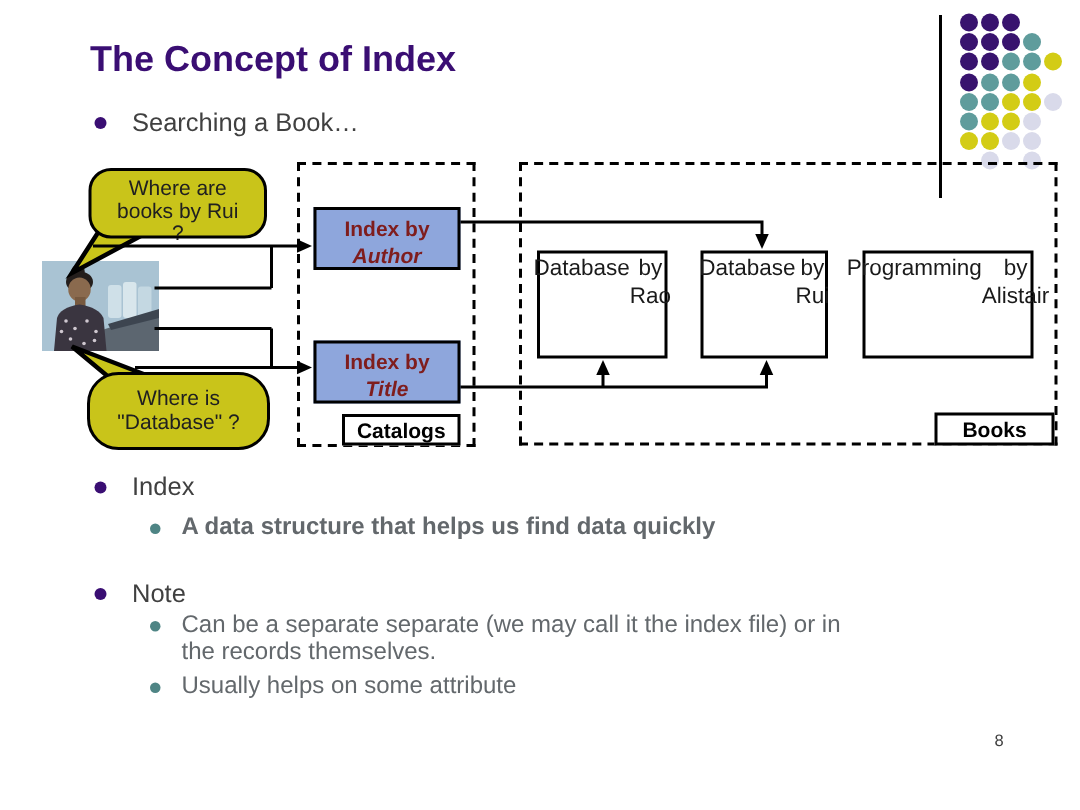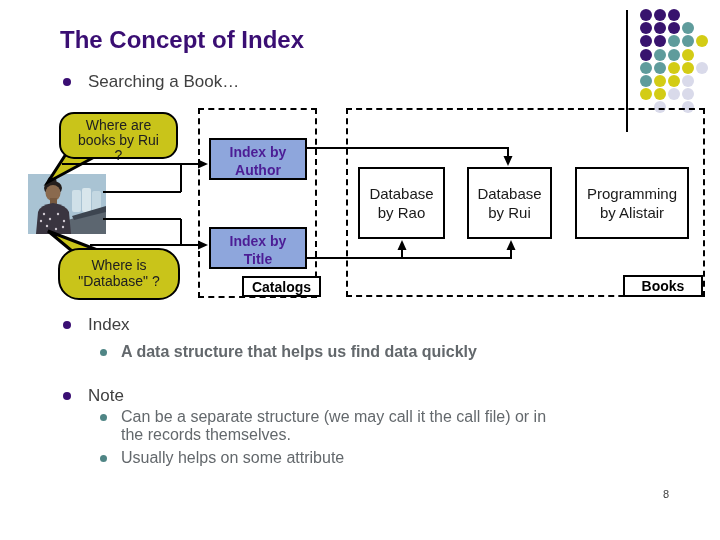--- a/index.html
+++ b/index.html
@@ -30,30 +30,30 @@
   
   .bubble{
     position:absolute;border:2.5px solid #000;border-radius:15px;
     text-align:center;font-size:14px;color:#202020;line-height:15px;z-index:4;
   }
   .bubble span{display:block;}
   #bubble-top{left:59px;top:112px;width:119px;height:47px;padding-top:4px;}
   #bubble-bottom{left:58px;top:248px;width:122px;height:52px;padding-top:7px;line-height:16px;}
   
   .box{position:absolute;border:2px solid #000;text-align:center;z-index:6;}
-  .idxbox{width:98px;height:42px;background:#8ea6dc;color:#4c1d95;font-weight:bold;font-size:14px;line-height:18px;padding-top:3px;}
+  .idxbox{width:98px;height:42px;background:#8ea6dc;color:#7f1d1d;font-weight:bold;font-size:14px;line-height:18px;padding-top:3px;}
   #author-box{left:209px;top:138px;}
   #title-box{left:209px;top:227px;}
-  .idxbox .it{}
-  .dbbox{background:#fff;height:72px;font-size:15px;color:#1a1a1a;line-height:19px;display:flex;flex-direction:column;justify-content:center;}
+  .idxbox .it{font-style:italic;}
+  .dbbox{background:#fff;height:72px;font-size:15px;color:#1a1a1a;line-height:19px;display:flex;flex-direction:row;justify-content:center;}
   #rao-box{left:358px;top:167px;width:87px;}
   #rui-box{left:467px;top:167px;width:85px;}
   #prog-box{left:575px;top:167px;width:114px;}
   .lbl{background:#fff;font-weight:bold;font-size:14px;color:#000;}
-  #catalogs-label{left:242px;top:276px;width:79px;height:21px;line-height:18px;}
+  #catalogs-label{left:228px;top:276px;width:79px;height:21px;line-height:18px;}
   #books-label{left:623px;top:275px;width:80px;height:22px;line-height:19px;}
   .pagenum{position:absolute;left:663px;top:488px;font-size:11px;color:#404040;z-index:2;}
 </style>
 </head>
 <body>
 
 <div id="slide" data-name="slide">
 
   <div id="dots" data-name="dots-pattern">
       <div class="dot" data-name="deco-dot" style="left: 640px; top: 9px; background: rgb(56, 19, 110);"></div>
@@ -186,21 +186,21 @@
     <div class="b2dot" data-name="bullet-dot" style="background: rgb(79, 133, 133);"></div>
     <div class="b2txt" data-name="bullet-text">A data structure that helps us find data quickly</div>
   </div>
 
   <div class="brow" style="left:63px;top:386px;" data-name="bullet-note">
     <div class="b1dot" data-name="bullet-dot" style="background: rgb(58, 14, 115);"></div>
     <div class="b1txt" data-name="bullet-text">Note</div>
   </div>
   <div class="brow" style="left:100px;top:408px;width:470px;" data-name="bullet-note-sub1">
     <div class="b2dot" data-name="bullet-dot" style="background: rgb(79, 133, 133);"></div>
-    <div class="b2txt" style="max-width:450px;" data-name="bullet-text">Can be a separate structure (we may call it the call file) or in the records themselves.</div>
+    <div class="b2txt" style="max-width:450px;" data-name="bullet-text">Can be a separate separate (we may call it the index file) or in the records themselves.</div>
   </div>
   <div class="brow" style="left:100px;top:449px;" data-name="bullet-note-sub2">
     <div class="b2dot" data-name="bullet-dot" style="background: rgb(79, 133, 133);"></div>
     <div class="b2txt" data-name="bullet-text">Usually helps on some attribute</div>
   </div>
 
   <div class="pagenum" data-name="slide-number">8</div>
 
 </div>
 

